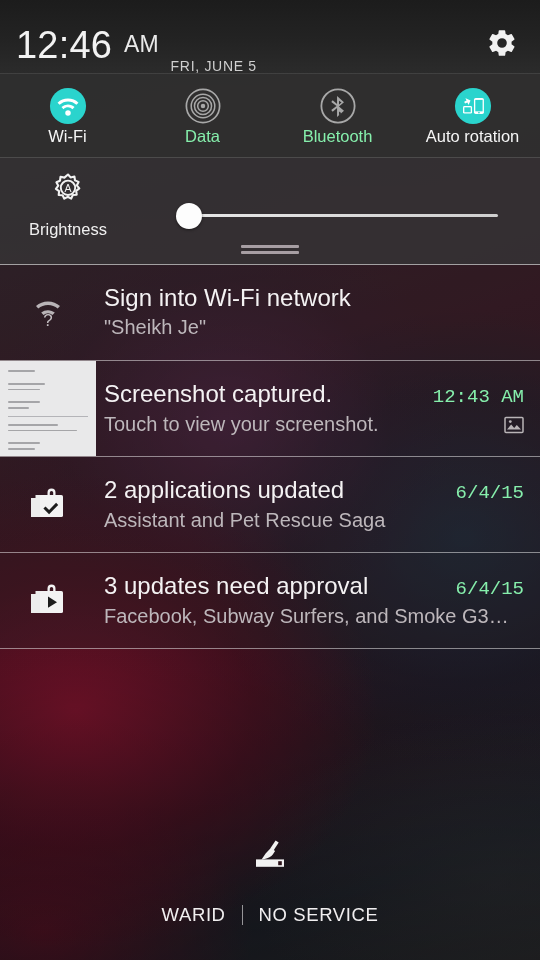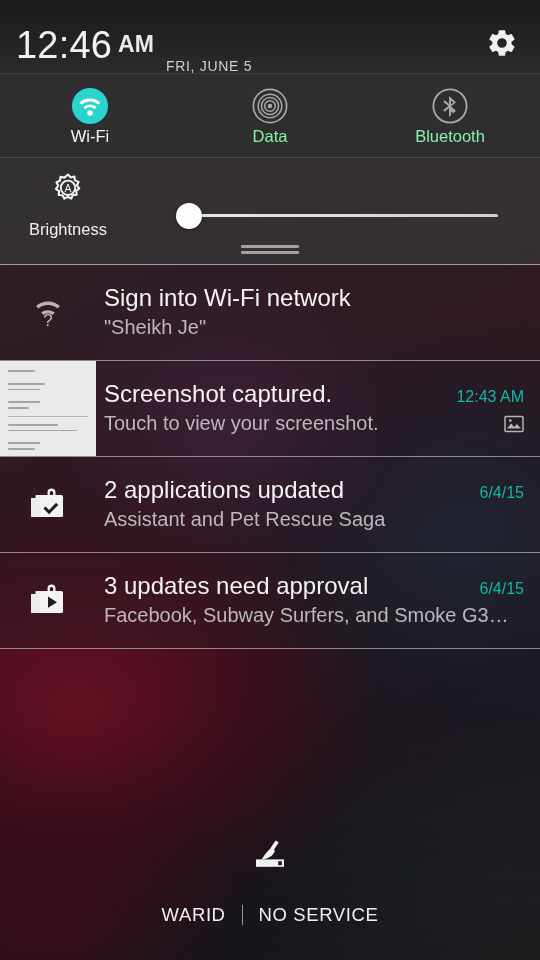--- a/index.html
+++ b/index.html
@@ -52,22 +52,22 @@
   .clock {
     color: #f2f2f2;
     font-size: 38px;
     font-weight: 300;
     letter-spacing: 0.2px;
     line-height: 1;
   }
   .ampm {
     color: #eaeaea;
     font-size: 23px;
-    font-weight: 700;
-    margin-left: 6px;
+    font-weight: 400;
+    margin-left: 12px;
     line-height: 1;
   }
   .datetext {
     color: #cfcfcf;
     font-size: 14px;
     font-weight: 400;
     letter-spacing: 0.7px;
     margin-left: 12px;
     padding-bottom: 2px;
     margin-top: 44px;
@@ -198,25 +198,26 @@
     font-size: 24px;
     font-weight: 400;
     line-height: 1.15;
     white-space: nowrap;
     overflow: hidden;
     text-overflow: ellipsis;
     flex: 1;
     min-width: 0;
   }
   .notif-time {
-    color: #14b8a6;
-    font-size: 16px;
+    color: #86efac;
+    font-size: 19px;
     font-weight: 400;
     flex: 0 0 auto;
     padding-right: 2px;
+    font-family: Liberation Mono, monospace;
   }
   .notif-subrow {
     display: flex;
     align-items: flex-end;
     gap: 10px;
     margin-top: 4px;
   }
   .notif-sub {
     color: #bdb7bb;
     font-size: 20px;
@@ -343,20 +344,34 @@
     <div class="qs-tile qs-off">
       <span class="qs-icon">
         <svg width="38" height="38" viewBox="0 0 40 40">
           <circle cx="20" cy="20" r="17.5" fill="none" stroke="#a8a8a8" stroke-width="1.9"></circle>
           <path d="M19 9.5l7.3 6.6-5.3 4.4 5.3 4.4-7.3 6.6V22.2l-4.6 3.9-1.5-1.8 5.6-4.3-5.6-4.3 1.5-1.8 4.6 3.9V9.5zm2.1 4.9v4.1l2.6-2.1-2.6-2zm0 11.3v4.1l2.6-2.1-2.6-2z" fill="#a8a8a8"></path>
         </svg>
       </span>
       <span class="qs-label">Bluetooth</span>
     </div>
 
+    <div class="qs-tile qs-on">
+      <span class="qs-icon">
+        <svg width="38" height="38" viewBox="0 0 40 40">
+          <circle cx="20" cy="20" r="19" fill="#2ad4cd"></circle>
+          <rect x="21" y="11.5" width="10.5" height="17" rx="1.8" fill="#fff"></rect>
+          <rect x="22.4" y="13.6" width="7.7" height="12" fill="#2ad4cd"></rect>
+          <circle cx="26.25" cy="27" r="0.85" fill="#2ad4cd"></circle>
+          <rect x="9.5" y="20" width="9.5" height="8" rx="1.5" fill="#fff"></rect>
+          <rect x="10.9" y="21.4" width="6.7" height="5.2" fill="#2ad4cd"></rect>
+          <path d="M12.8 12.2l4.6 2.1-2.1 4.6-1.2-2.6-2.5 1.1-.9-2 2.5-1.1-1.2-2.6z" fill="#fff"></path>
+        </svg>
+      </span>
+      <span class="qs-label">Auto rotation</span>
+    </div>
   </div>
 
   <div class="brightness">
     <div class="bright-left">
       <span>
         <svg width="40" height="40" viewBox="0 0 40 40">
           <path d="M20 4.5l2.6 2.9 3.8-.9.6 3.9 3.6 1.5-1.8 3.5 2.5 3-3.1 2.4.5 3.9-3.9.3-1.6 3.6-3.5-1.8-3.4 1.9-1.7-3.5-3.9-.2.4-3.9-3.2-2.3 2.4-3.1-1.9-3.4 3.6-1.6.5-3.9 3.9.8L20 4.5z" fill="none" stroke="#f2f2f2" stroke-width="2.1" stroke-linejoin="round"></path>
           <circle cx="20" cy="17.8" r="7.2" fill="none" stroke="#f2f2f2" stroke-width="1.9"></circle>
           <text x="20" y="22.3" font-family="Liberation Sans, sans-serif" font-size="10.5" fill="#f2f2f2" text-anchor="middle">A</text>
         </svg>

